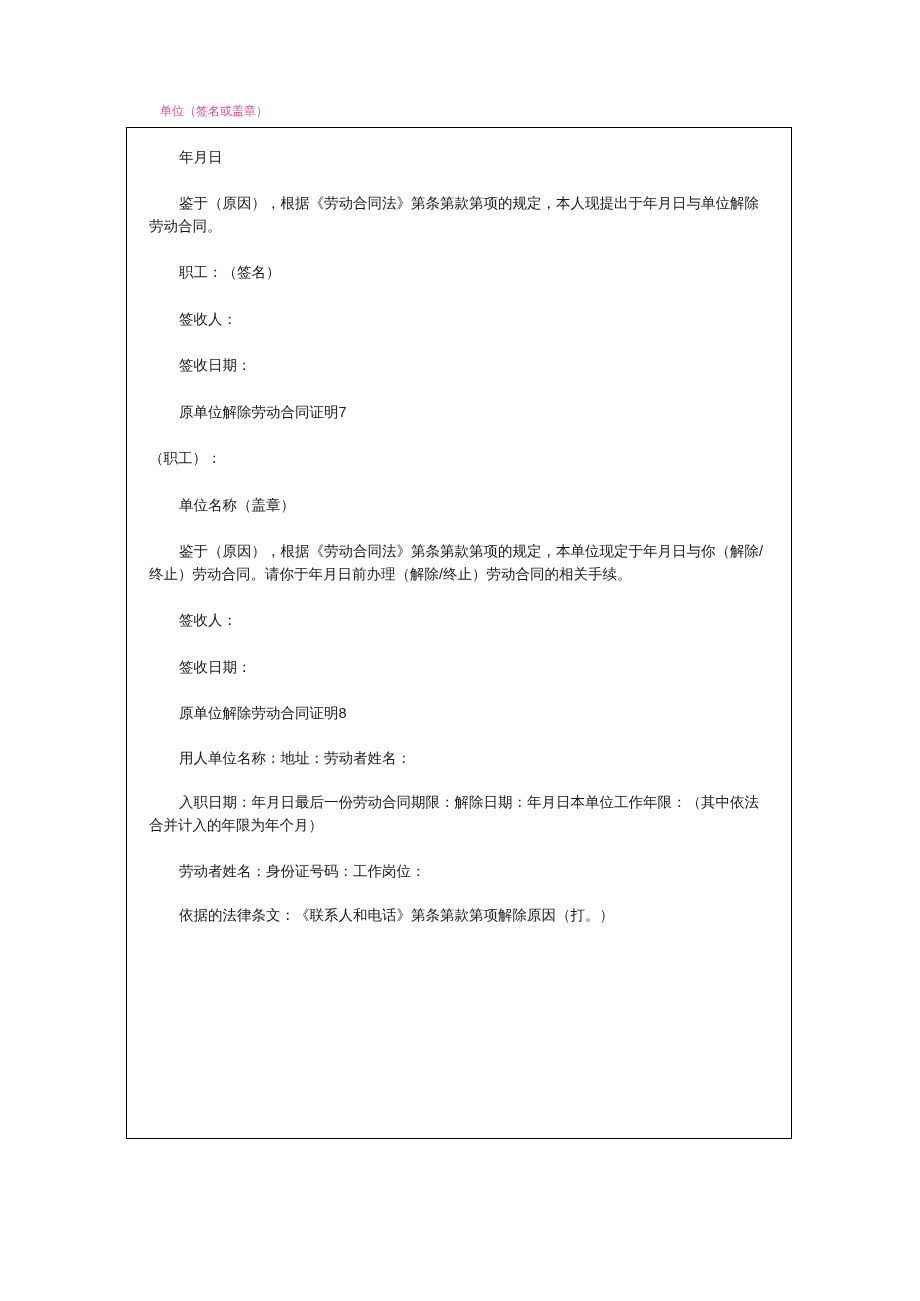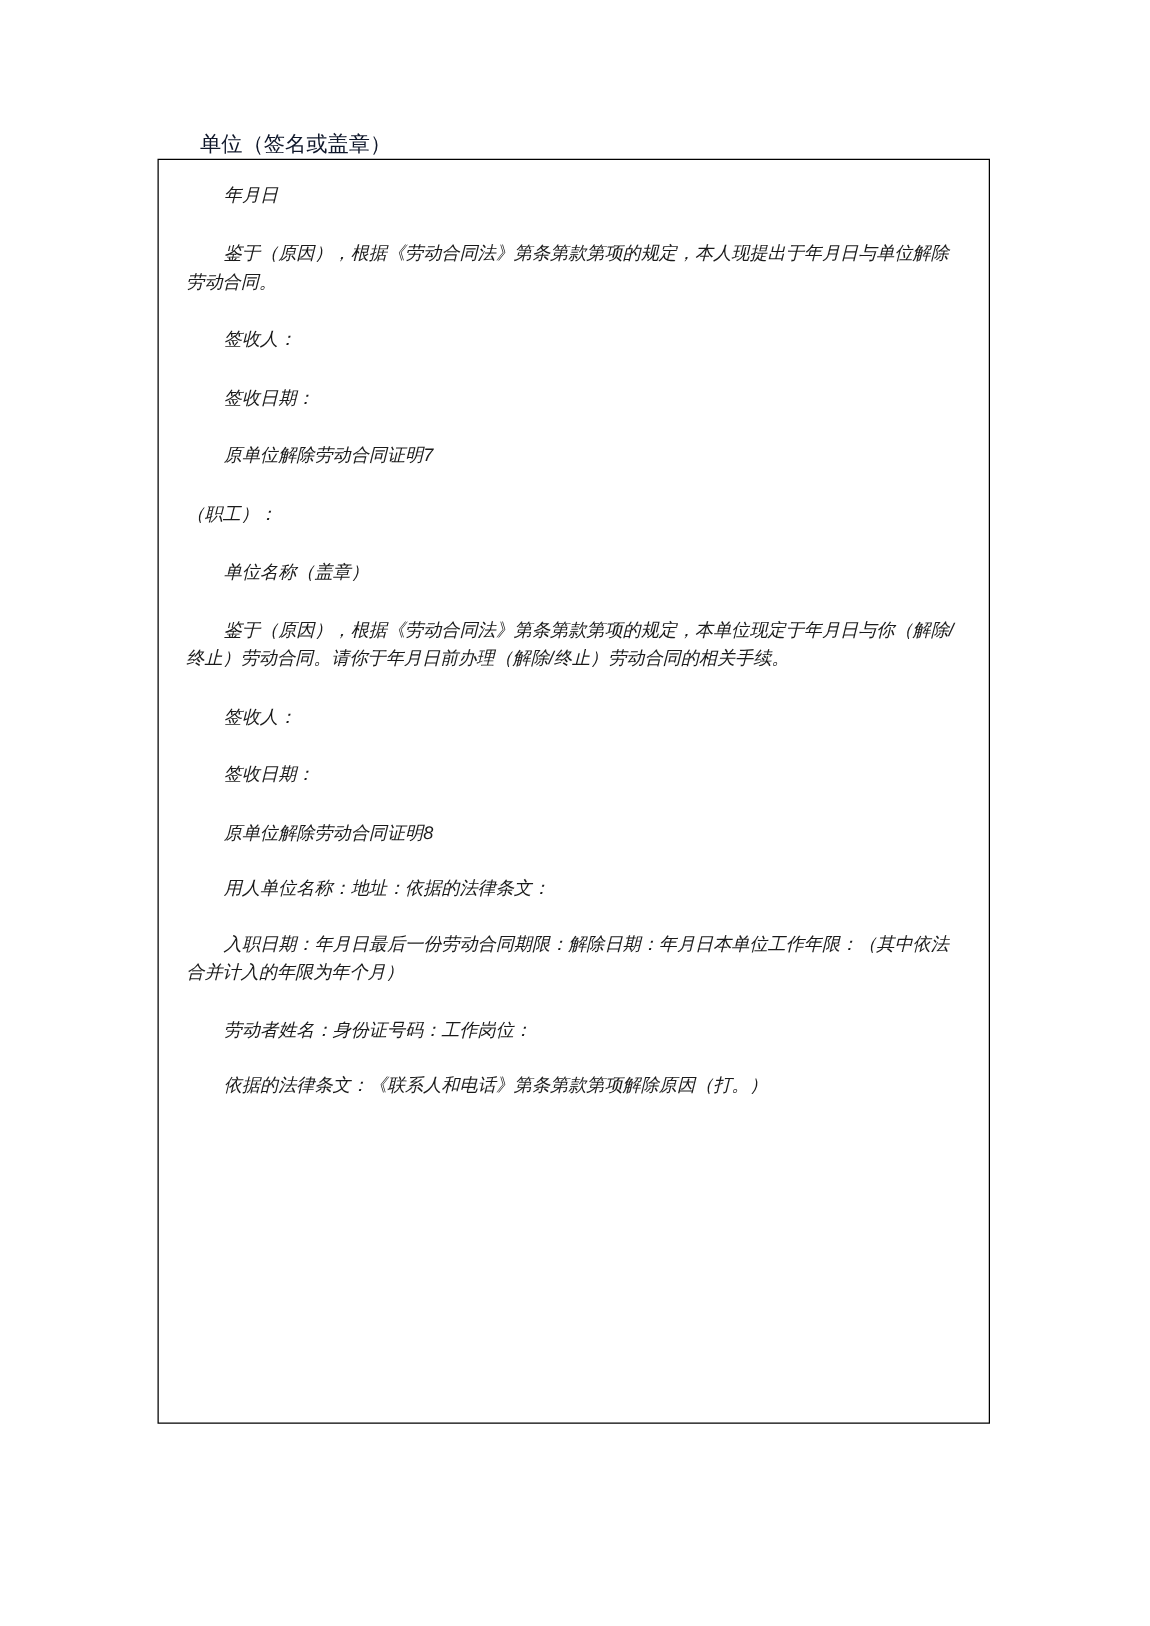--- a/index.html
+++ b/index.html
@@ -15,43 +15,42 @@
     position: relative;
     overflow: hidden;
   }
   .page {
     position: relative;
     width: 920px;
     height: 1301px;
     box-sizing: border-box;
   }
   .doc-line {
-    font-size: 17px;
+    font-size: 12px;
     line-height: 1.9;
-    color: #0f172a;
+    color: #ec4899;
     white-space: pre-wrap;
   }
   
   .pre-box {
     position: absolute;
     left: 160px;
     top: 100px;
     width: 620px;
   }
   .bordered-box {
     position: absolute;
     left: 126px;
     top: 127px;
     width: 666px;
     height: 1012px;
     border: 1px solid #000000;
     box-sizing: border-box;
     padding: 18px 22px 10px 22px;
     overflow: hidden;
-    font-style: italic;
   }
   .para {
     font-size: 14.5px;
     line-height: 1.55;
     color: #1a1a1a;
     margin: 0 0 24px 0;
     white-space: pre-wrap;
   }
   .para.indent {
     text-indent: 30px;
@@ -72,28 +71,29 @@
 
 <div class="page">
 
   <div class="pre-box">
     <div class="doc-line">单位（签名或盖章）</div>
   </div>
 
   <div class="bordered-box">
     <p class="para indent">年月日</p>
     <p class="para wrapped">鉴于（原因），根据《劳动合同法》第条第款第项的规定，本人现提出于年月日与单位解除劳动合同。</p>
+    <p class="para indent">职工：（签名）</p>
     <p class="para indent">签收人：</p>
     <p class="para indent">签收日期：</p>
     <p class="para indent">原单位解除劳动合同证明7</p>
     <p class="para noindent">（职工）：</p>
     <p class="para indent">单位名称（盖章）</p>
     <p class="para wrapped">鉴于（原因），根据《劳动合同法》第条第款第项的规定，本单位现定于年月日与你（解除/终止）劳动合同。请你于年月日前办理（解除/终止）劳动合同的相关手续。</p>
     <p class="para indent">签收人：</p>
     <p class="para indent">签收日期：</p>
     <p class="para indent tight">原单位解除劳动合同证明8</p>
-    <p class="para indent tight">用人单位名称：地址：依据的法律条文：</p>
+    <p class="para indent tight">用人单位名称：地址：劳动者姓名：</p>
     <p class="para wrapped">入职日期：年月日最后一份劳动合同期限：解除日期：年月日本单位工作年限：（其中依法合并计入的年限为年个月）</p>
     <p class="para indent tight">劳动者姓名：身份证号码：工作岗位：</p>
     <p class="para indent">依据的法律条文：《联系人和电话》第条第款第项解除原因（打。）</p>
   </div>
 
 </div>
 
 </body></html>

